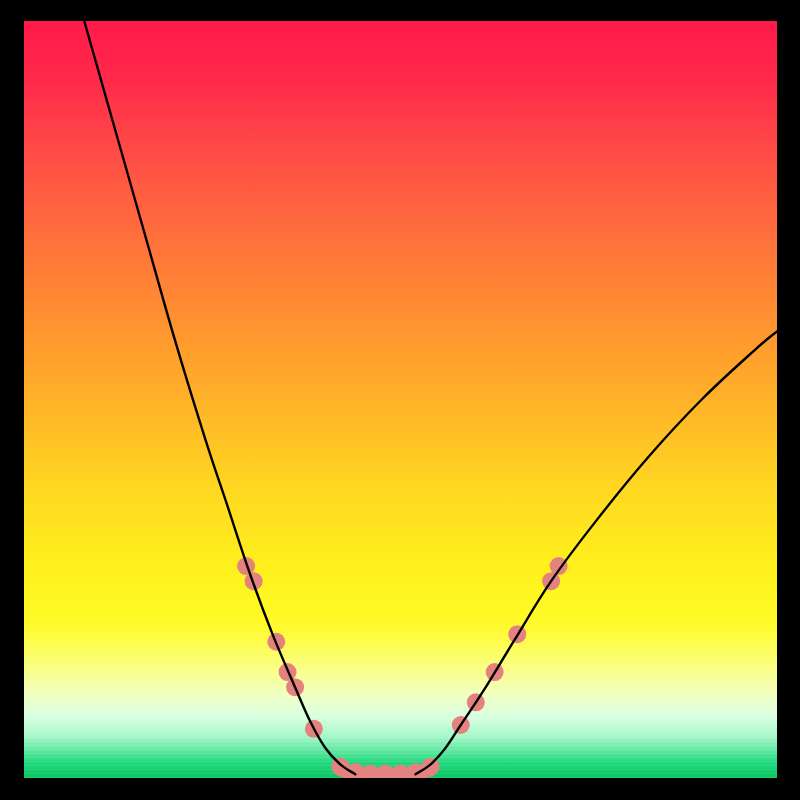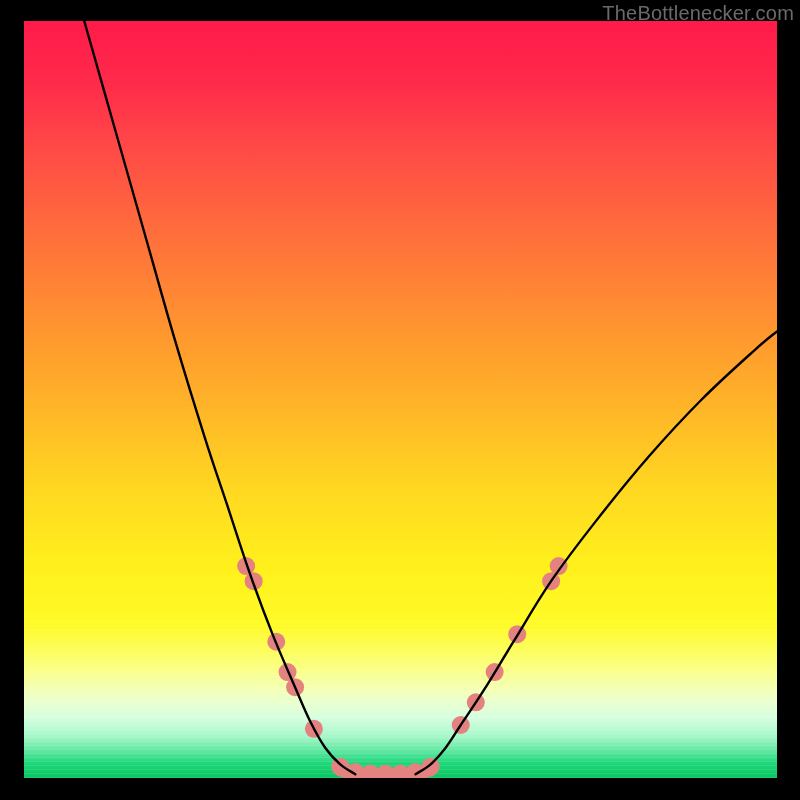--- a/index.html
+++ b/index.html
@@ -114,14 +114,13 @@
         </g>
       <g>
         <path id="left-path" fill="none" stroke="#000" stroke-width="2.4" stroke-linecap="round" d="M 60.24 0.00 C 65.66 19.08, 79.52 67.83, 90.36 105.98 C 101.20 144.13, 109.64 173.81, 120.48 211.96 C 131.32 250.11, 139.76 281.15, 150.60 317.94 C 161.44 354.73, 171.23 386.37, 180.72 416.35 C 190.21 446.33, 195.18 459.95, 203.31 484.48 C 211.44 509.01, 217.77 529.45, 225.90 552.61 C 234.03 575.77, 240.36 592.73, 248.49 613.17 C 256.62 633.61, 264.30 650.49, 271.08 666.16 C 277.86 681.83, 280.72 689.32, 286.14 700.23 C 291.56 711.13, 295.78 718.95, 301.20 726.72 C 306.62 734.49, 310.84 738.60, 316.26 743.37 C 321.68 748.14, 328.61 751.44, 331.32 753.22"></path>
       </g>
       <g>
         <path id="right-path" fill="none" stroke="#000" stroke-width="2.4" stroke-linecap="round" d="M 391.56 753.22 C 394.27 751.44, 401.20 748.14, 406.62 743.37 C 412.04 738.60, 416.26 733.81, 421.68 726.72 C 427.10 719.63, 429.96 714.23, 436.74 704.01 C 443.52 693.79, 449.84 684.93, 459.33 669.94 C 468.82 654.96, 477.25 640.50, 489.45 620.74 C 501.65 600.98, 512.19 581.98, 527.10 560.18 C 542.01 538.38, 554.66 522.10, 572.28 499.62 C 589.90 477.14, 606.01 457.08, 624.99 435.28 C 643.97 413.47, 658.72 397.58, 677.70 378.50 C 696.68 359.42, 716.86 341.56, 730.41 329.30 C 743.96 317.03, 748.93 313.78, 753.00 310.37"></path>
       </g>
     </svg>
   </div>
 
-  <div class="watermark">TheBottlenecker.com</div>
 </div>
 
 </body></html>

